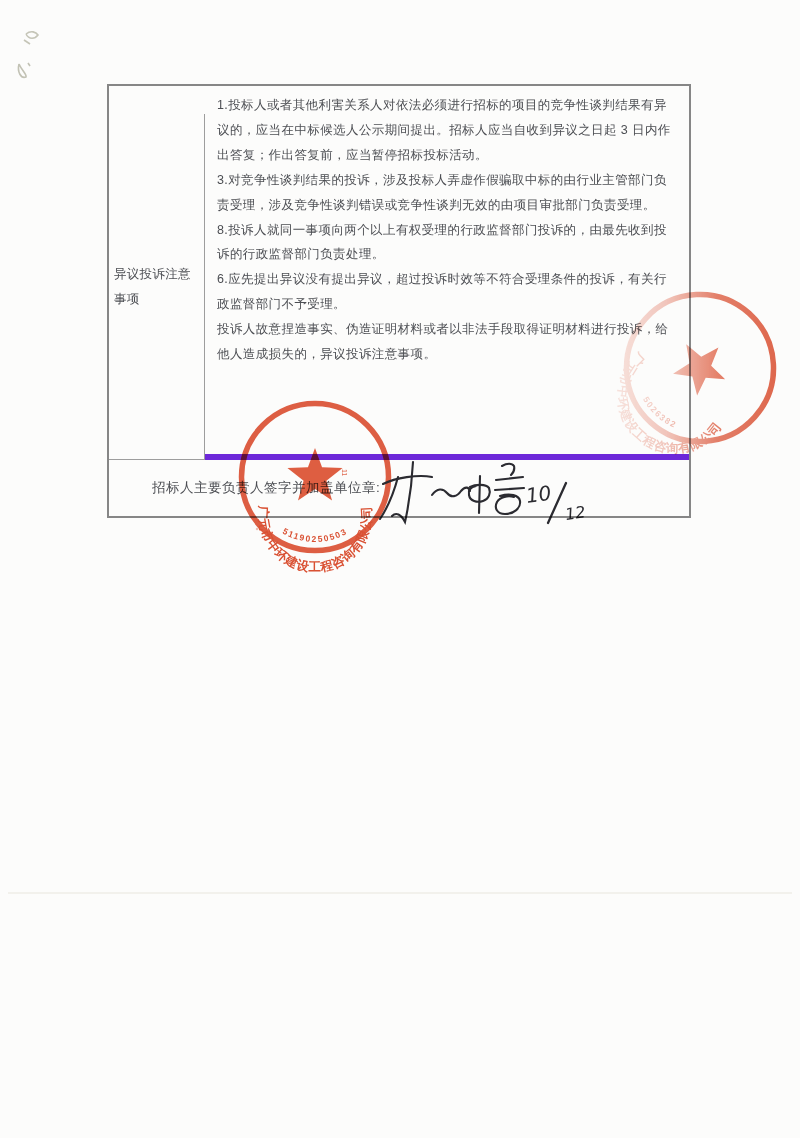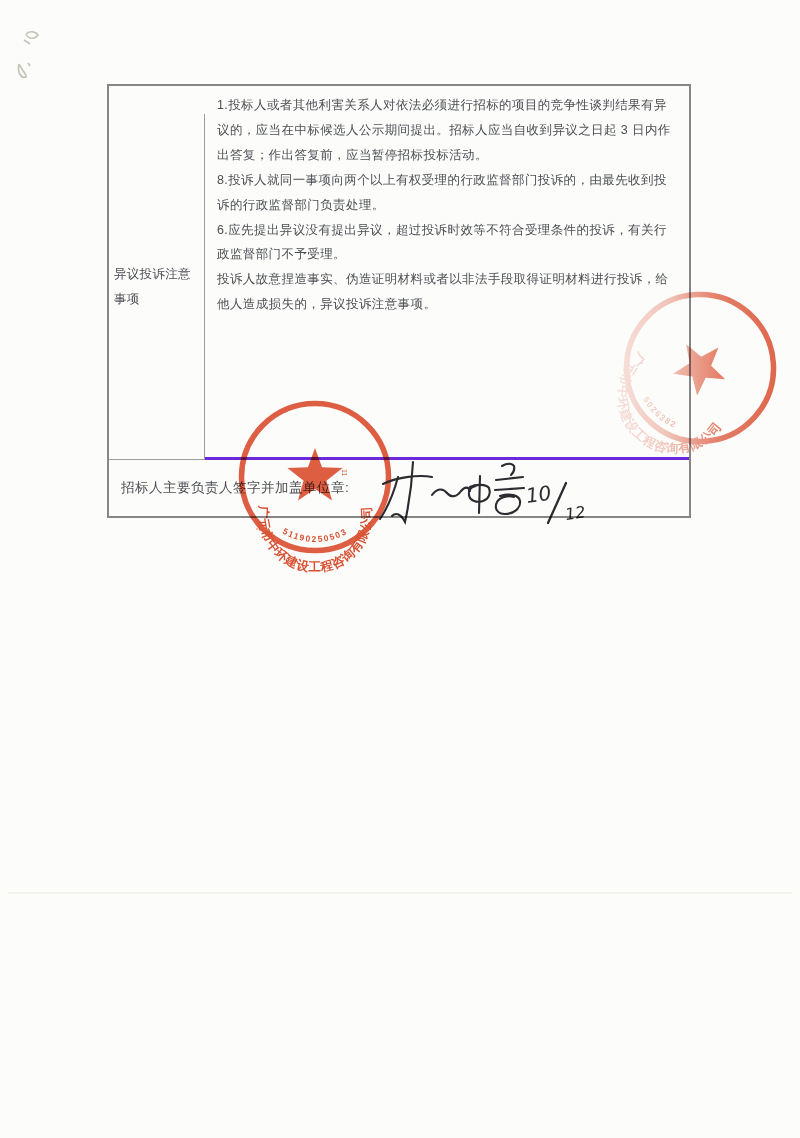--- a/index.html
+++ b/index.html
@@ -21,31 +21,31 @@
   .cell{box-sizing:border-box;}
   .cell-label{
     border-right:1px solid #9d9d9d;border-bottom:1px solid #9d9d9d;
     display:flex;align-items:center;
     padding:0 2px 0 5px;
     font-size:12.5px;line-height:25px;letter-spacing:.3px;
     word-break:break-all;
     margin-top:28px;
   }
   .cell-notes{
-    border-bottom:3px solid #6d28d9;
+    border-bottom:6px solid #6d28d9;
     padding:7px 11px 8px 12px;
     font-size:12.5px;line-height:24.9px;letter-spacing:.4px;
     word-break:break-all;text-align:left;
   }
   .cell-notes .para{margin:0;}
   .cell-sign{
     grid-column:1/3;
     display:flex;align-items:center;
-    padding-left:12px;
-    font-size:13.5px;letter-spacing:.5px;
+    padding-left:3px;
+    font-size:13.5px;letter-spacing:.5px;margin-left:40px;
   }
   
   .overlay{
     position:absolute;left:0;top:0;width:800px;height:1138px;
     pointer-events:none;
     mix-blend-mode:multiply;
   }
   .artifacts{position:absolute;left:0;top:0;width:160px;height:120px;pointer-events:none;}
   .crease{
     position:absolute;left:8px;top:892px;width:784px;height:2px;
@@ -62,20 +62,21 @@
     <path d="M19,64 c3,7 8,10 7,13 c-5,2 -9,-5 -7,-13 M28,63 l2,3" fill="none" stroke="#b3b3a2" stroke-width="1.6" opacity=".8"></path>
   </svg>
 
   <div class="tbl">
     <div class="cell cell-label">
       <span>异议投诉注意事项</span>
     </div>
     <div class="cell cell-notes">
 
     <div class="para">1.投标人或者其他利害关系人对依法必须进行招标的项目的竞争性谈判结果有异议的，应当在中标候选人公示期间提出。招标人应当自收到异议之日起 3 日内作出答复；作出答复前，应当暂停招标投标活动。</div>
+        <div class="para">3.对竞争性谈判结果的投诉，涉及投标人弄虚作假骗取中标的由行业主管部门负责受理，涉及竞争性谈判错误或竞争性谈判无效的由项目审批部门负责受理。</div>
         <div class="para">8.投诉人就同一事项向两个以上有权受理的行政监督部门投诉的，由最先收到投诉的行政监督部门负责处理。</div>
         <div class="para">6.应先提出异议没有提出异议，超过投诉时效等不符合受理条件的投诉，有关行政监督部门不予受理。</div>
         <div class="para">投诉人故意捏造事实、伪造证明材料或者以非法手段取得证明材料进行投诉，给他人造成损失的，异议投诉注意事项。</div>
       </div>
     <div class="cell cell-sign">
       <span>招标人主要负责人签字并加盖单位章:</span>
     </div>
   </div>
 
   <svg class="overlay" viewBox="0 0 800 1138">

